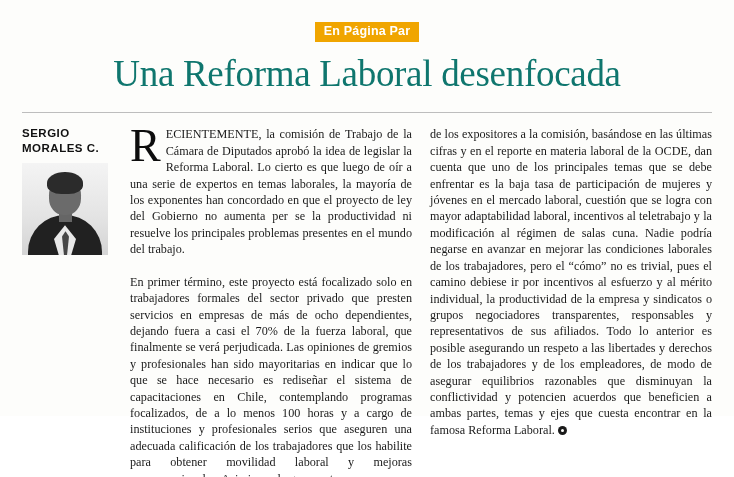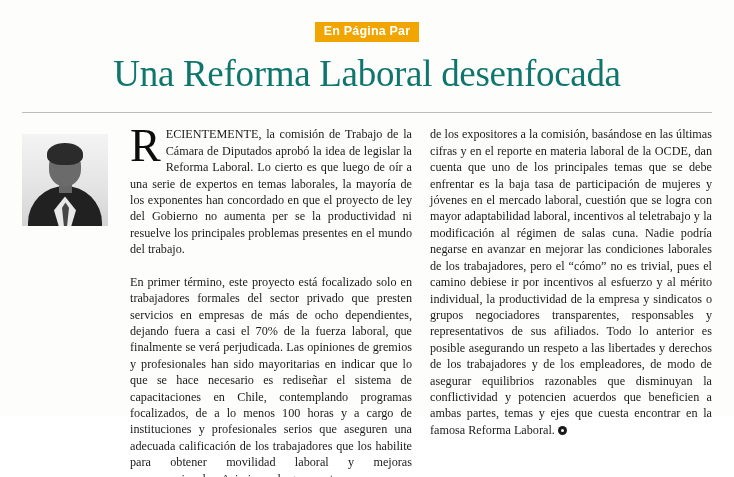--- a/index.html
+++ b/index.html
@@ -204,20 +204,22 @@
   </div>
 
   <h1 class="headline">Una Reforma Laboral desenfocada</h1>
 
   <hr class="rule-top">
 
   <div class="body-grid">
 
     <div class="col-author">
       <div class="author-name">
+        <div>SERGIO</div>
+        <div>MORALES C.</div>
       </div>
       <div class="portrait">
         <div class="bg"></div>
         <div class="shoulders"></div>
         <div class="shirt"></div>
         <div class="tie"></div>
         <div class="neck"></div>
         <div class="head"></div>
         <div class="hair"></div>
       </div>

